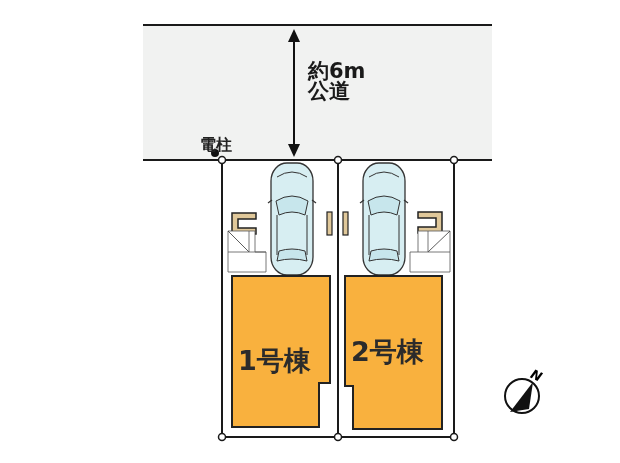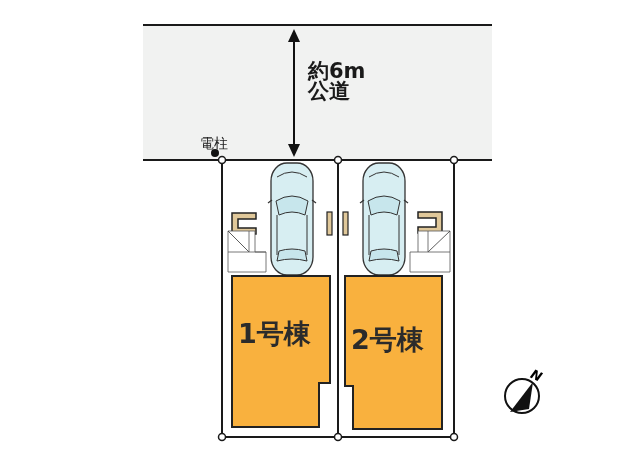--- a/index.html
+++ b/index.html
@@ -1,21 +1,21 @@
 <!DOCTYPE html>
 <html><head>
 <meta charset="utf-8">
 <style>
   html, body { margin: 0; padding: 0; background: #ffffff; }
   body { width: 620px; height: 463px; position: relative; overflow: hidden; font-family: "DejaVu Sans", sans-serif; }
   #stage { position: absolute; left: 0; top: 0; width: 500px; height: 463px; }
   .abs { position: absolute; }
   .road-label { position: absolute; left: 308px; font-weight: bold; font-size: 21px; color: #1a1a1a; line-height: 1; letter-spacing: 0px; }
-  .pole-label { position: absolute; left: 200px; top: 135px; font-size: 14px; color: #222; font-weight: normal; }
-  .bldg-label { position: absolute; font-weight: bold; font-size: 27px; color: #2b2b2b; line-height: 1; white-space: nowrap; }
+  .pole-label { position: absolute; left: 200px; top: 135px; font-size: 16px; color: #222; font-weight: bold; }
+  .bldg-label { position: absolute; font-weight: bold; font-size: 27px; color: #2b2b2b; line-height: 1; white-space: nowrap; margin-top: 27px; }
   .compass-n { position: absolute; left: 531px; top: 368px; font-size: 13px; font-weight: bold; font-style: italic; color: #000; transform: rotate(25deg); }
 </style>
 </head>
 <body>
 
 <div id="stage">
   <svg class="abs" width="620" height="463" viewBox="0 0 620 463">
 
     <g>
       <rect x="143" y="25" width="349" height="135" fill="#f1f2f1"></rect>
@@ -98,16 +98,16 @@
       <polygon points="533,382 510,412 529,409" fill="#111"></polygon>
     </g>
   </svg>
 
   <div class="road-label" style="top:61px;">約6m</div>
   <div class="road-label" style="top:81px;">公道</div>
 
   <div class="pole-label">電柱</div>
 
   <div class="bldg-label" style="left:238px; top:320px;">1号棟</div>
-  <div class="bldg-label" style="left:351px; top:326px;">2号棟</div>
+  <div class="bldg-label" style="left:351px; top:311px;">2号棟</div>
 
   <div class="compass-n">N</div>
 </div>
 
 </body></html>

